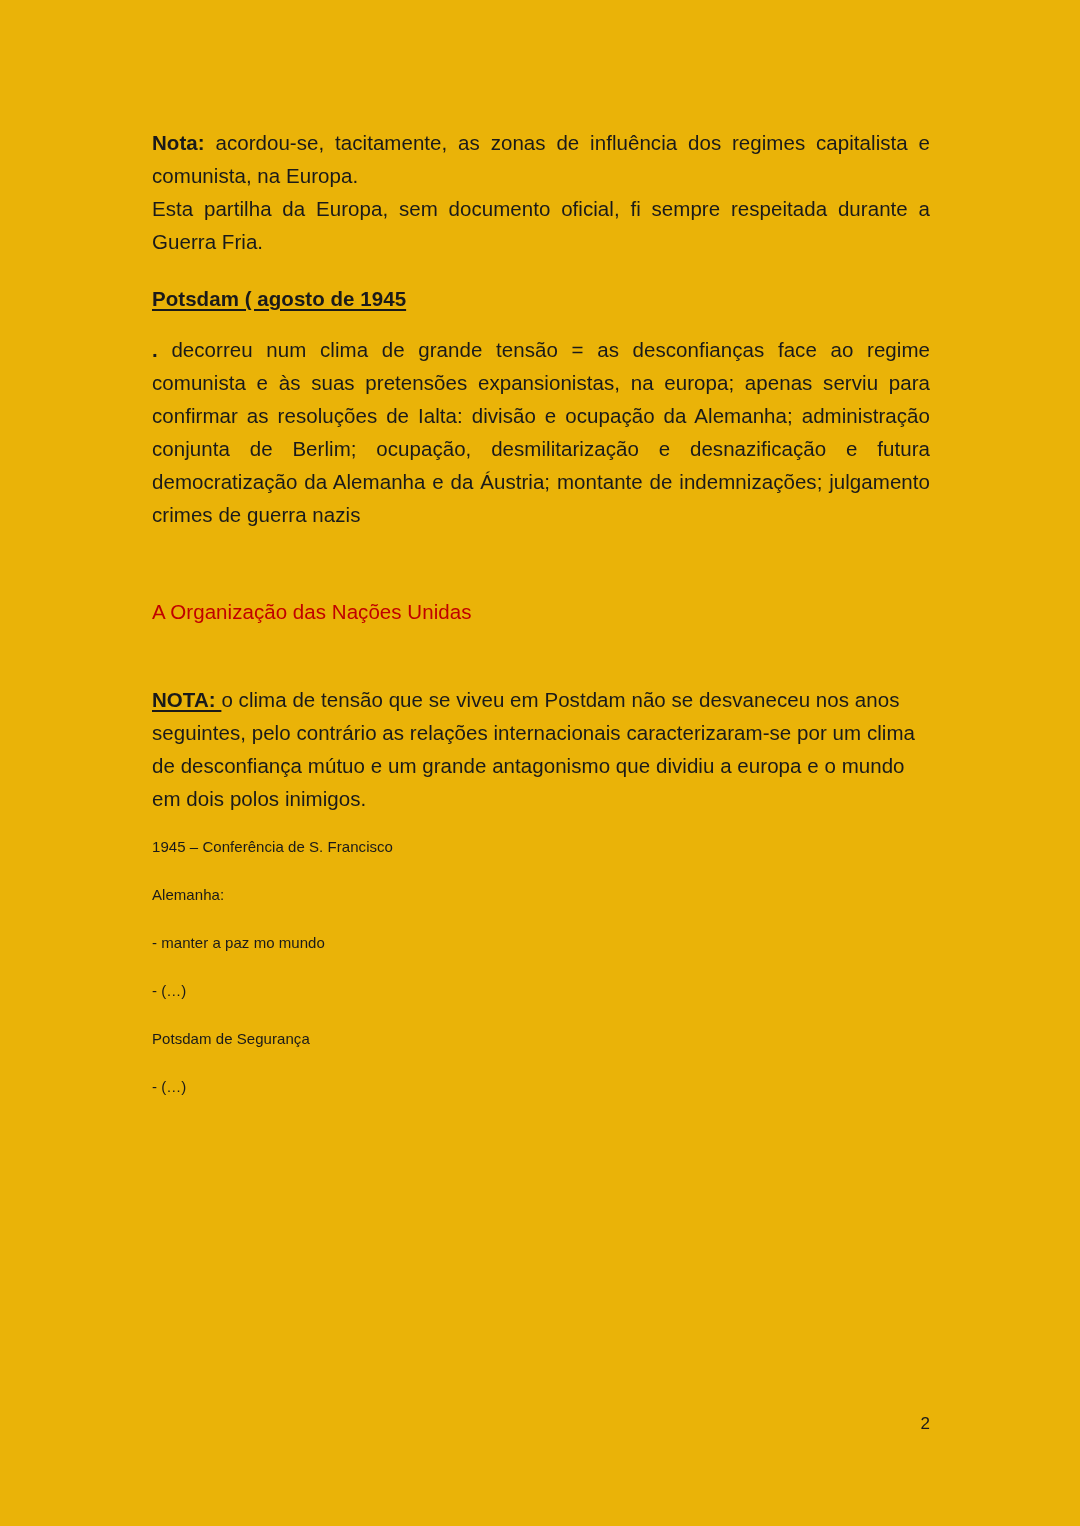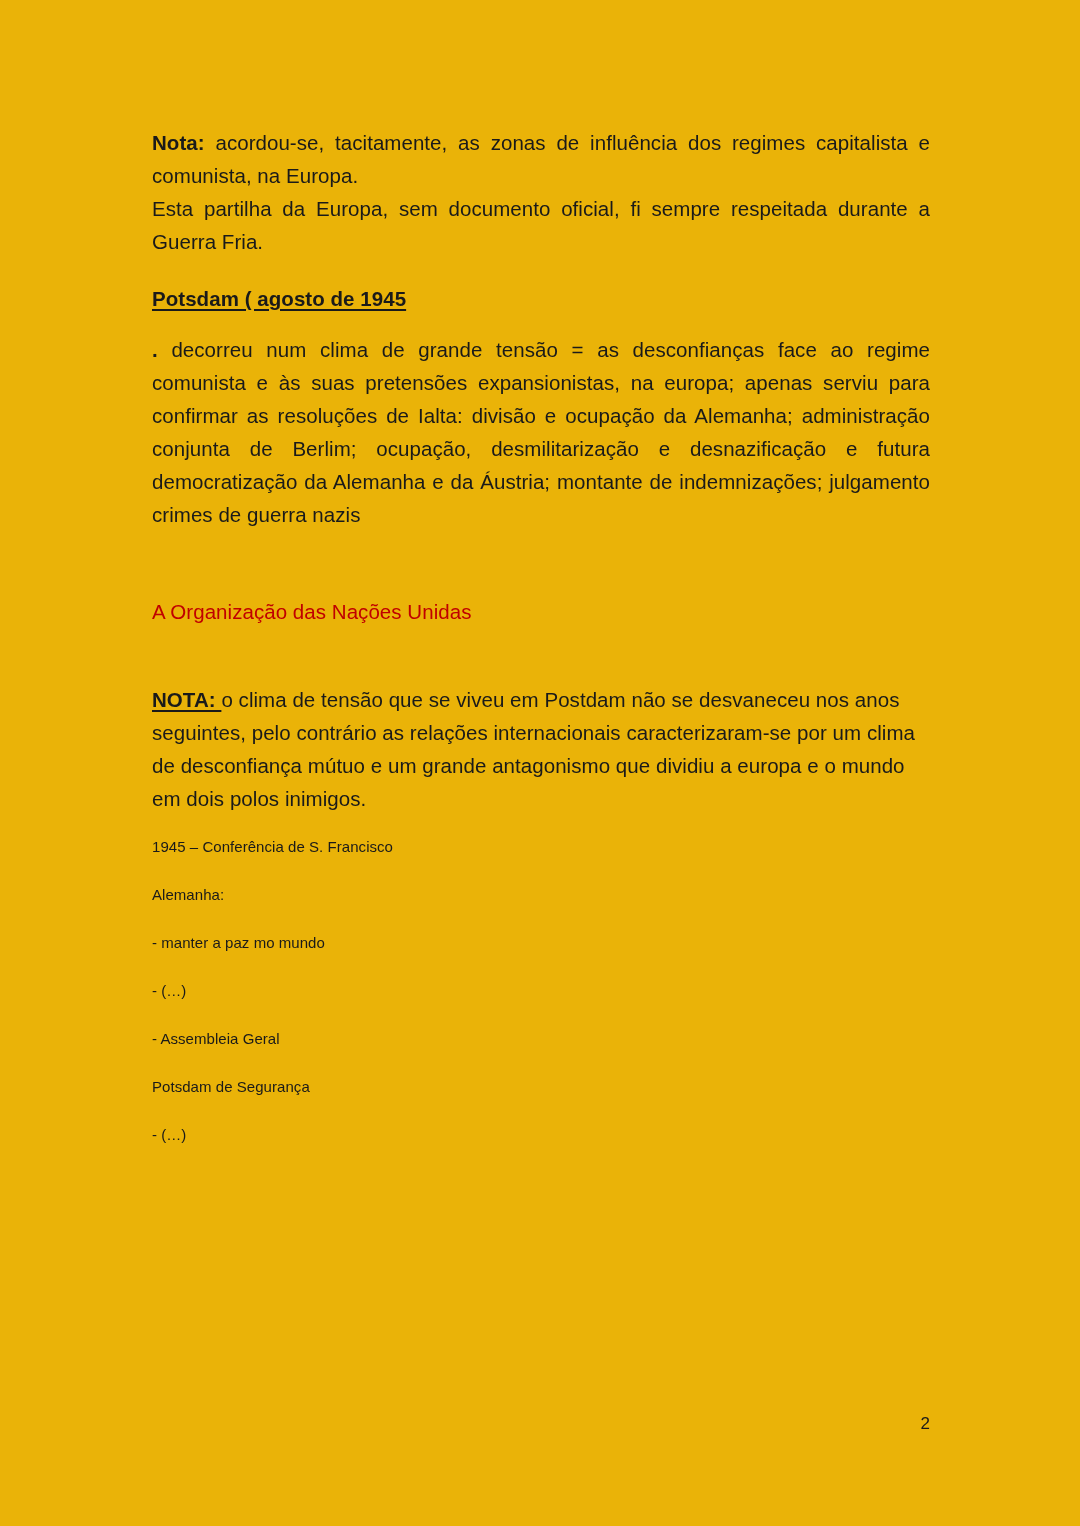--- a/index.html
+++ b/index.html
@@ -116,21 +116,20 @@
     <p class="para justified blk-potsdam-body"><span class="bold">.</span><span> decorreu num clima de grande tensão = as desconfianças face ao regime comunista e às suas pretensões expansionistas, na europa; apenas serviu para confirmar as resoluções de Ialta: divisão e ocupação da Alemanha; administração conjunta de Berlim; ocupação, desmilitarização e desnazificação e futura democratização da Alemanha e da Áustria; montante de indemnizações; julgamento crimes de guerra nazis</span></p>
 
     <p class="para red-heading" style="color:#C00000;">A Organização das Nações Unidas</p>
 
     <p class="para left blk-nota2"><span class="bold-underline">NOTA: </span><span>o clima de tensão que se viveu em Postdam não se desvaneceu nos anos seguintes, pelo contrário as relações internacionais caracterizaram-se por um clima de desconfiança mútuo e um grande antagonismo que dividiu a europa e o mundo em dois polos inimigos.</span></p>
 
     <p class="para list-line">1945 – Conferência de S. Francisco</p>
     <p class="para list-line">Alemanha:</p>
     <p class="para list-line">- manter a paz mo mundo</p>
     <p class="para list-line">- (…)</p>
-    <p class="para list-line">- Assembleia Geral</p>
     <p class="para list-line">Potsdam de Segurança</p>
     <p class="para list-line">- (…)</p>
 
   </div>
 
   <div class="page-number">2</div>
 
 </div>
 
 </body></html>

